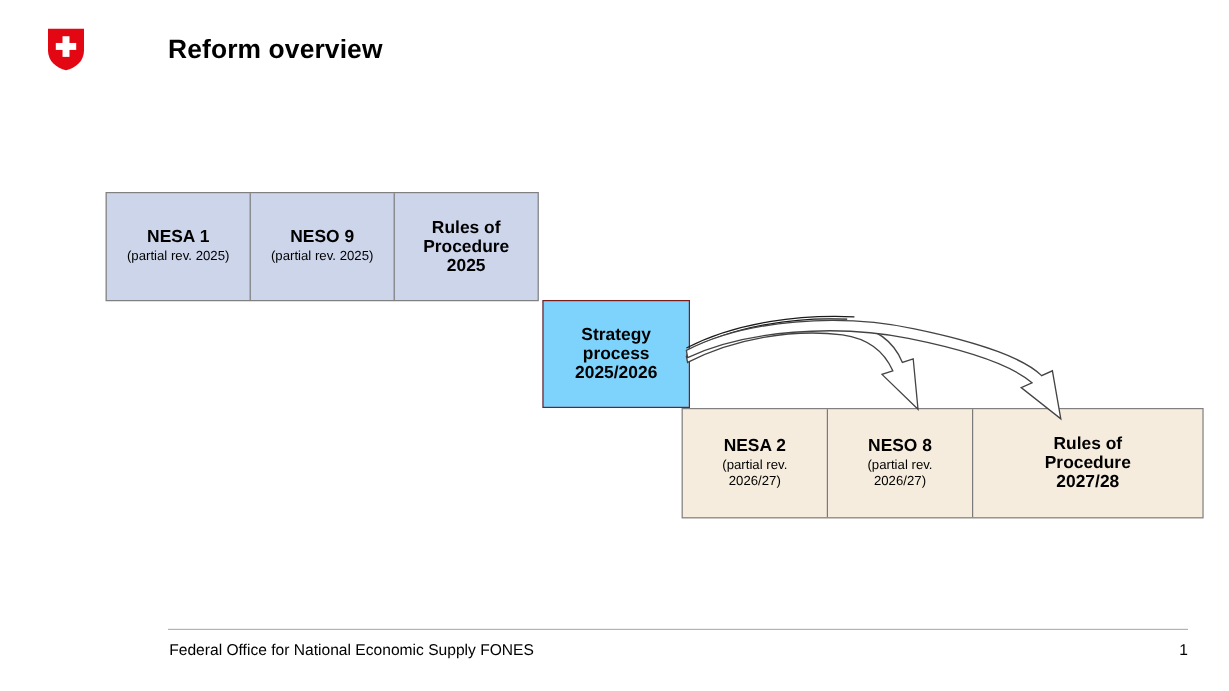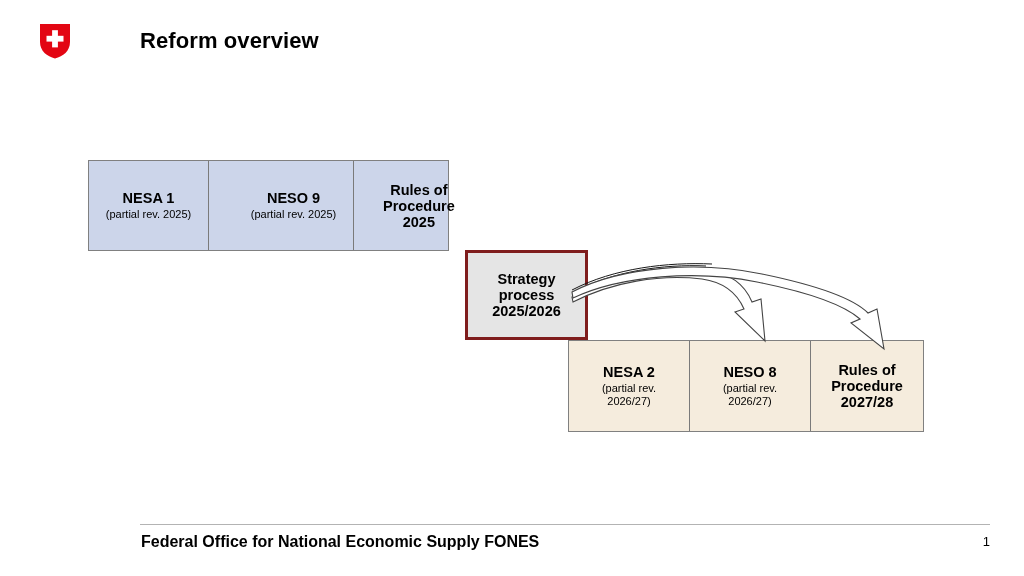--- a/index.html
+++ b/index.html
@@ -72,52 +72,51 @@
     line-height: 16px;
   }
 
   
   #row-blue {
     left: 88px;
     top: 160px;
     width: 361px;
     height: 91px;
     background: #ccd5ea;
-    gap: 25px;
   }
   #row-blue .cell { flex: 0 0 120px; }
   #row-blue .cell:last-child { flex: 1 1 auto; }
 
   
   #box-strategy {
     position: absolute;
-    left: 465px;
+    left: 452px;
     top: 250px;
     width: 123px;
     height: 90px;
-    background: #e5e5e5;
-    border: 3px solid #7f1d1d;
+    background: #7dd3fc;
+    border: 1px solid #7f1d1d;
     box-sizing: border-box;
     display: flex;
     align-items: center;
     justify-content: center;
     text-align: center;
   }
   #box-strategy .main {
     font-size: 14.5px;
     font-weight: bold;
     line-height: 16px;
     white-space: pre-line;
   }
 
   
   #row-beige {
     left: 568px;
     top: 340px;
-    width: 356px;
+    width: 435px;
     height: 92px;
     background: #f5ecdd;
   }
   #row-beige .cell { flex: 0 0 121px; }
   #row-beige .cell:last-child { flex: 1 1 auto; }
 
   
   #arrows {
     position: absolute;
     left: 0;
@@ -133,22 +132,22 @@
     left: 140px;
     top: 524px;
     width: 850px;
     height: 1px;
     background: #b3b3b3;
   }
   #footer-text {
     position: absolute;
     left: 141px;
     top: 533px;
-    font-size: 16px;
-    font-weight: bold;
+    font-size: 13px;
+    font-weight: normal;
     line-height: 17px;
     white-space: nowrap;
     text-align: right;
   }
   #page-number {
     position: absolute;
     right: 34px;
     top: 533px;
     font-size: 13px;
     line-height: 17px;

